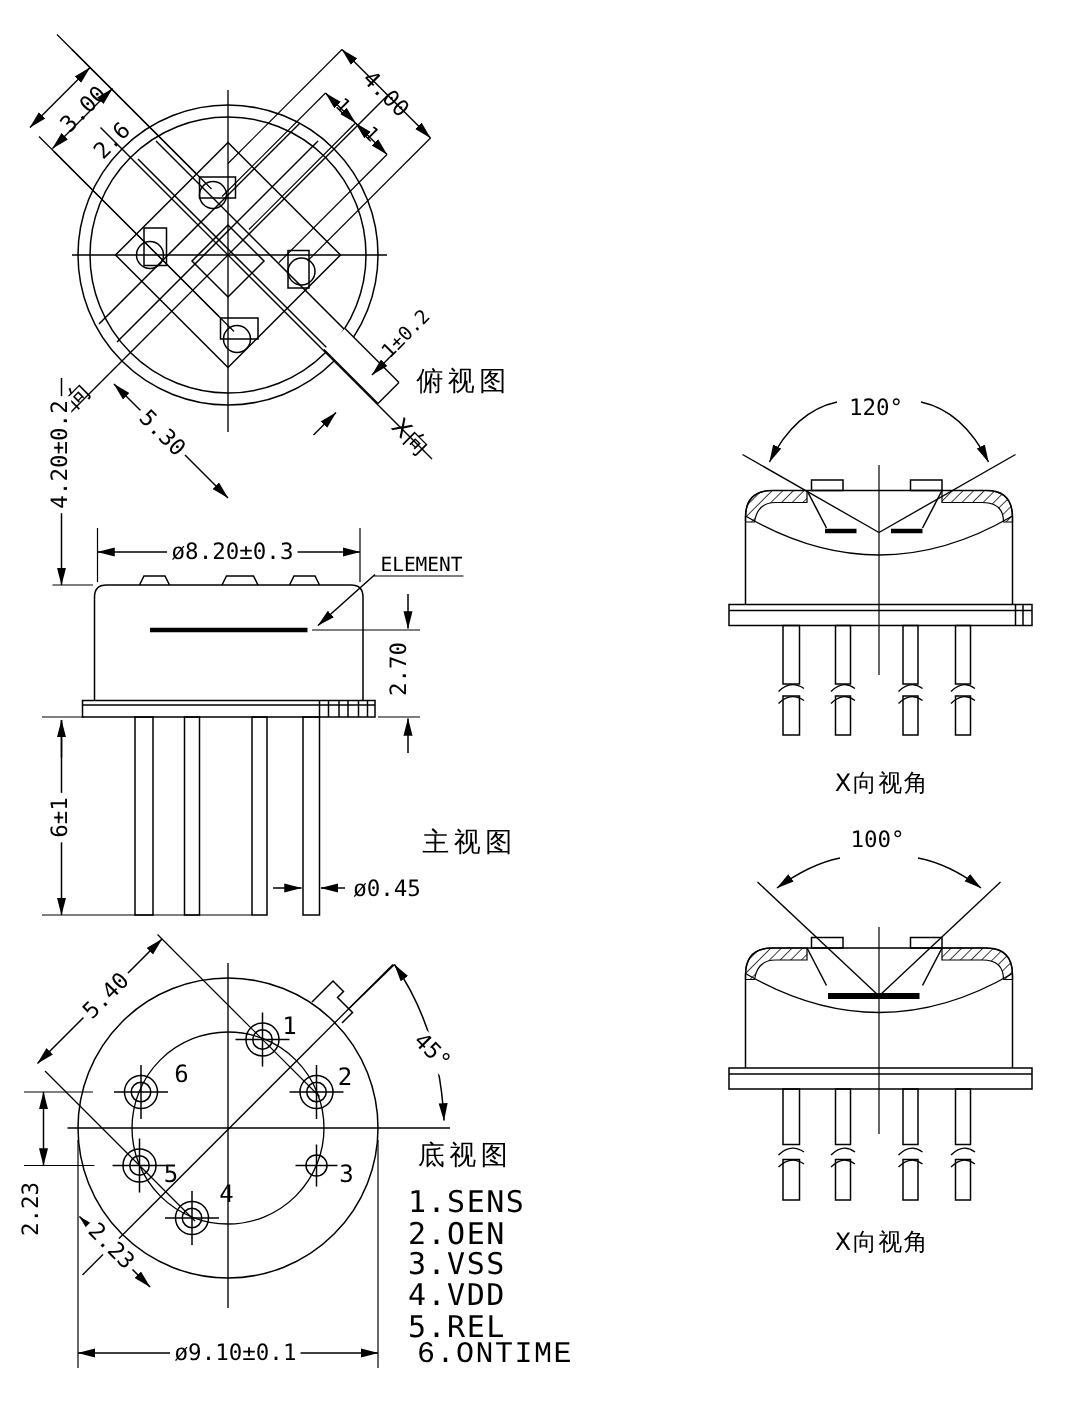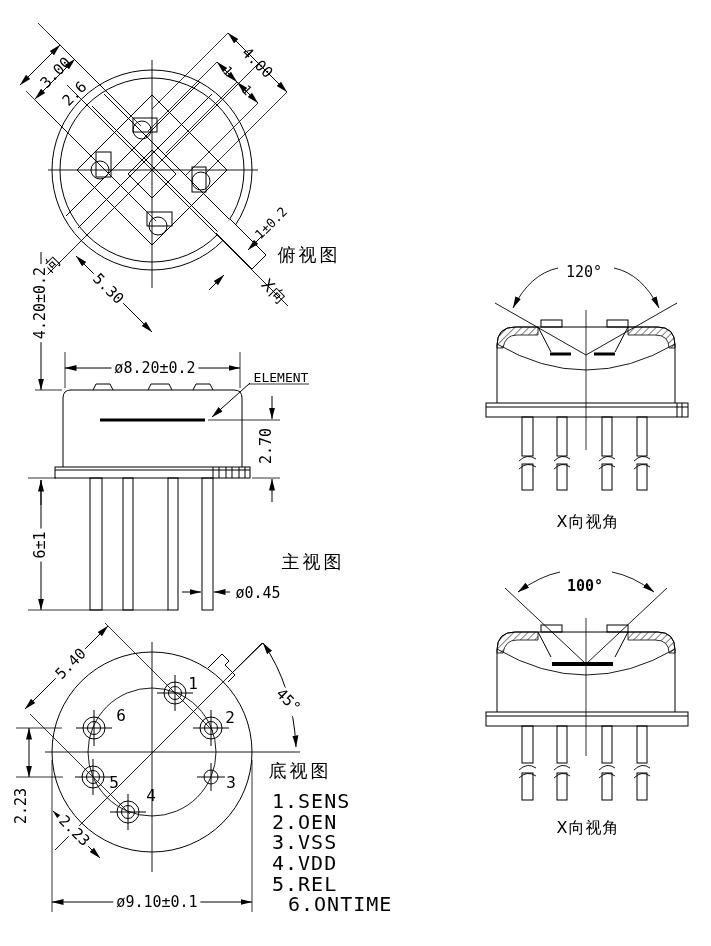--- a/index.html
+++ b/index.html
@@ -279,46 +279,46 @@
 <div class="lbl rm45" style="left:75px;top:94px;">2.6</div>
 <div class="lbl r45" style="left:257px;top:63px;">4.00</div>
 <div class="lbl r45 small" style="left:228px;top:71px;">1</div>
 <div class="lbl r45 small" style="left:247px;top:90px;">1</div>
 <div class="lbl rm45 small" style="left:271px;top:223px;">1±0.2</div>
 <div class="lbl r45 wb" style="left:108px;top:289px;">5.30</div>
 <div class="lbl rm45 cn-s" style="left:49px;top:267px;">Y向</div>
 <div class="lbl r45 cn-s" style="left:274px;top:292px;">X向</div>
 <div class="lbl cn" style="left:309px;top:255px;">俯视图</div>
 
-<div class="lbl wb" style="left:155px;top:368px;">ø8.20±0.2</div>
+<div class="lbl wb" style="left:155px;top:368px;">ø8.20±0.3</div>
 <div class="lbl small" style="left:281px;top:377px;">ELEMENT</div>
 <div class="lbl rm90" style="left:266px;top:446px;">2.70</div>
 <div class="lbl rm90 wb" style="left:40px;top:303px;">4.20±0.2</div>
 <div class="lbl rm90 wb" style="left:40px;top:545px;">6±1</div>
 <div class="lbl" style="left:258px;top:593px;">ø0.45</div>
 <div class="lbl cn" style="left:313px;top:562px;">主视图</div>
 
 <div class="lbl rm45 wb" style="left:71px;top:664px;">5.40</div>
 <div class="lbl r45 wb" style="left:288px;top:701px;">45°</div>
 <div class="lbl rm90" style="left:21px;top:806px;">2.23</div>
 <div class="lbl r45 wb" style="left:74px;top:831px;">2.23</div>
 <div class="lbl wb" style="left:157px;top:902px;text-align:center;">ø9.10±0.1</div>
 <div class="lbl pinnum" style="left:193px;top:684px;">1</div>
 <div class="lbl pinnum" style="left:230px;top:718px;">2</div>
 <div class="lbl pinnum" style="left:231px;top:783px;">3</div>
 <div class="lbl pinnum" style="left:151px;top:796px;">4</div>
 <div class="lbl pinnum" style="left:114px;top:783px;">5</div>
 <div class="lbl pinnum" style="left:121px;top:716px;">6</div>
-<div class="lbl cn" style="left:300px;top:771px;">底视图</div>
+<div class="lbl cn" style="left:310px;top:771px;">底视图</div>
 <div class="pl" style="left:272px;top:789px;">1.SENS</div>
 <div class="pl" style="left:272px;top:810px;">2.OEN</div>
 <div class="pl" style="left:272px;top:830px;text-align:right;">3.VSS</div>
 <div class="pl" style="left:272px;top:851px;">4.VDD</div>
 <div class="pl" style="left:272px;top:872px;">5.REL</div>
-<div class="pl" style="left:288px;top:892px;">6.ONTIME</div>
+<div class="pl" style="left:278px;top:892px;font-family:Liberation Mono, monospace;">6.ONTIME</div>
 
 <div class="lbl" style="left:584px;top:272px;">120°</div>
 <div class="lbl cn-s" style="left:588px;top:522px;text-align:right;">X向视角</div>
 
-<div class="lbl" style="left:585px;top:586px;font-weight:bold;">100°</div>
+<div class="lbl" style="left:585px;top:560px;">100°</div>
 <div class="lbl cn-s" style="left:588px;top:828px;">X向视角</div>
 
 </div>
 
 </body></html>

